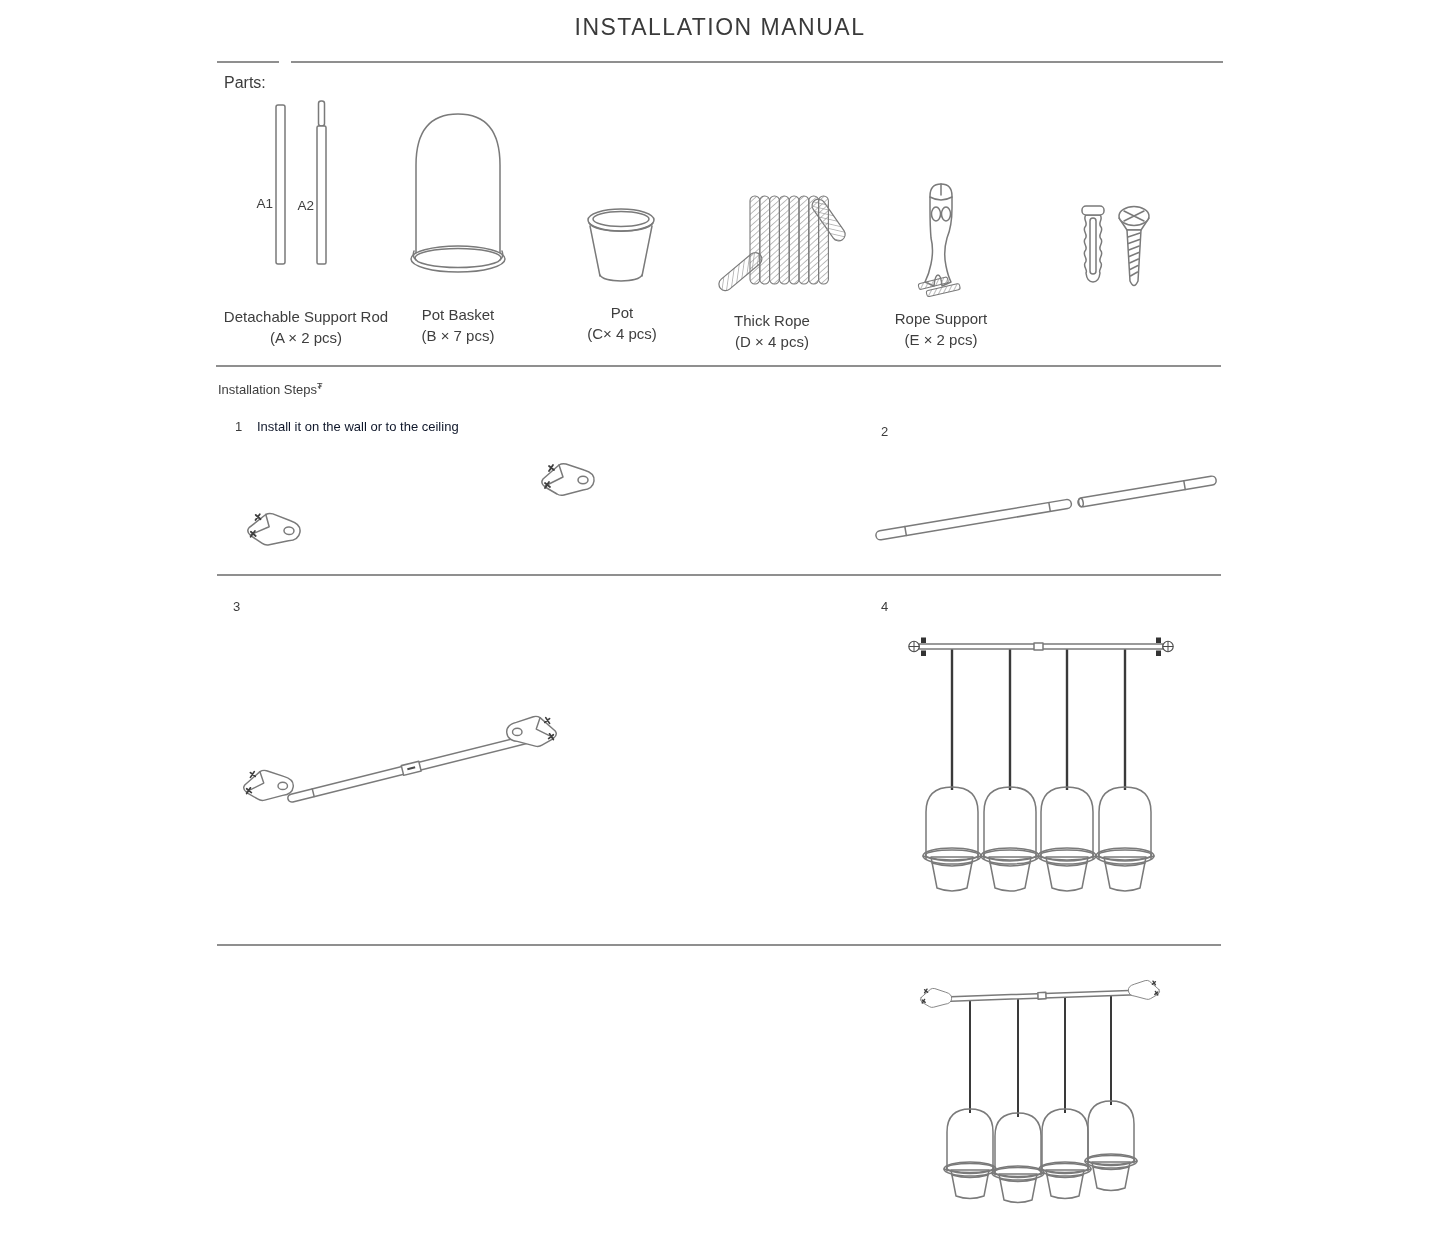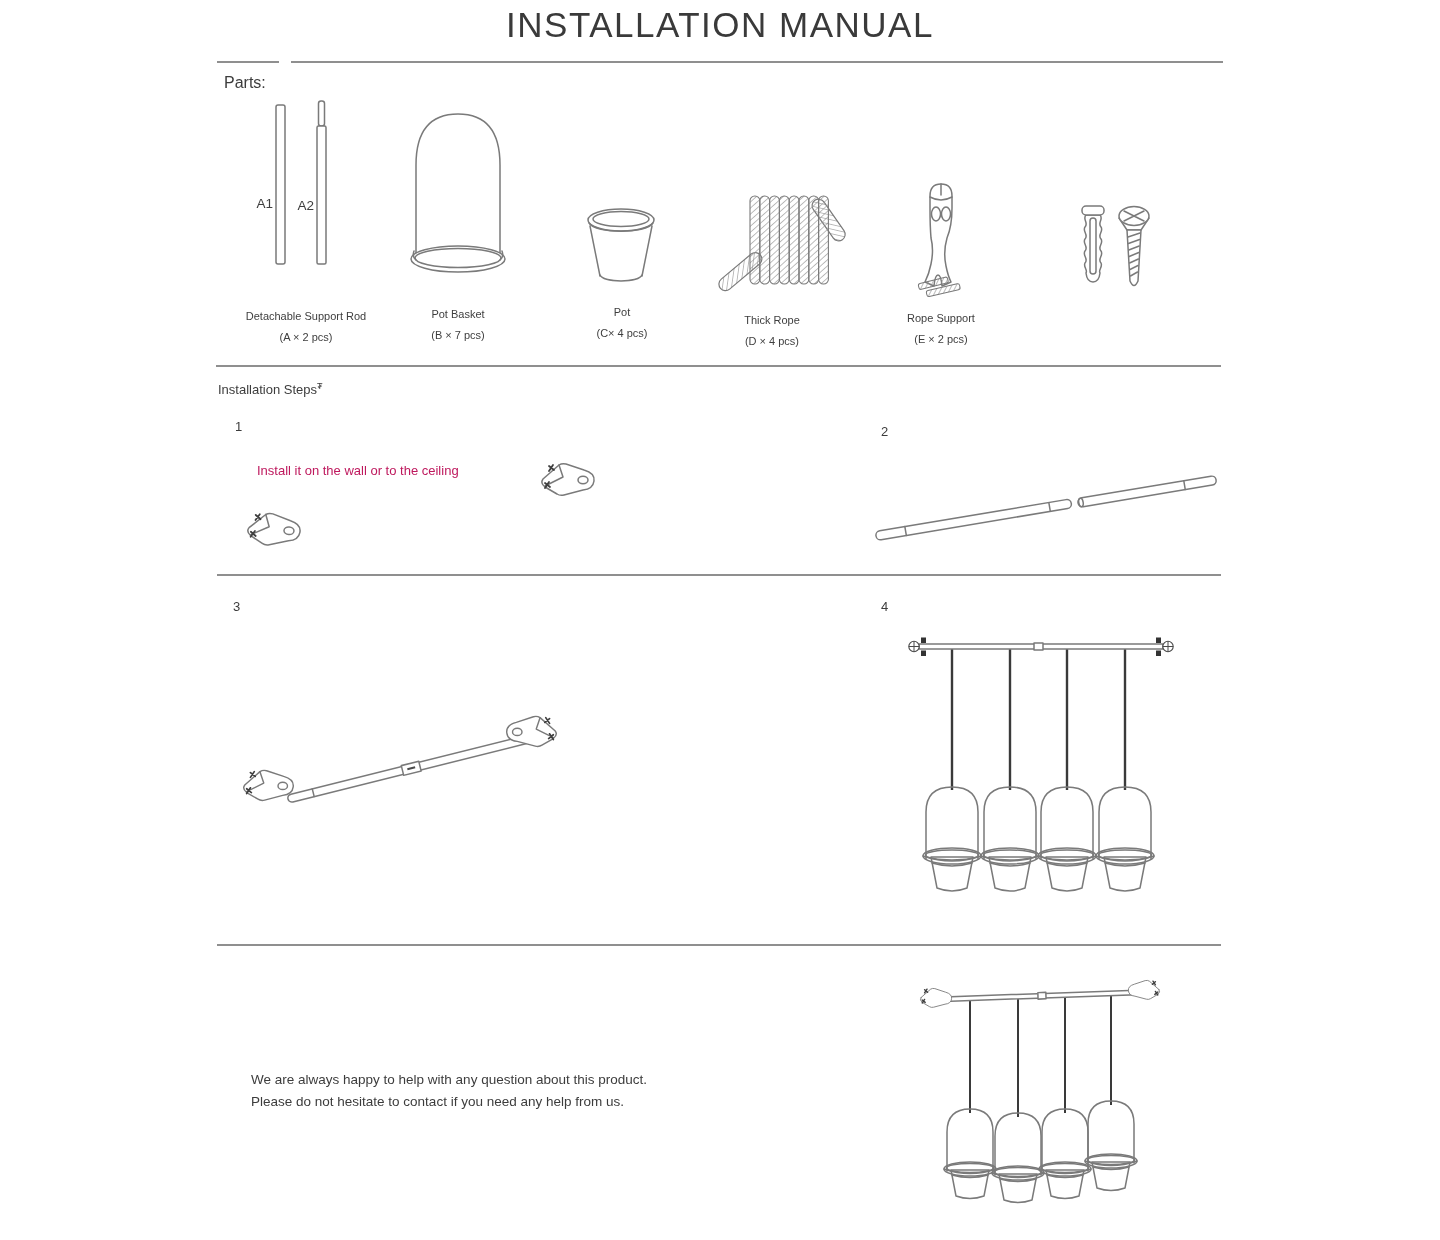--- a/index.html
+++ b/index.html
@@ -2,30 +2,30 @@
 <html><head>
 <meta charset="utf-8">
 <style>
   * { margin:0; padding:0; box-sizing:border-box; }
   html,body { background:#fff; }
   .page {
     position:relative; width:1440px; height:1240px; background:#ffffff;
     font-family:"Liberation Sans", sans-serif; color:#3e3e3e; overflow:hidden;
   }
   .title {
-    position:absolute; top:5px; left:0; width:100%; text-align:center;
-    font-size:35px; letter-spacing:1.5px; color:#3a3a3a; font-weight:400;
+    position:absolute; top:14px; left:0; width:100%; text-align:center;
+    font-size:23px; letter-spacing:1.5px; color:#3a3a3a; font-weight:400;
   }
   .rule { position:absolute; height:2px; background:#8f8f8f; }
   .parts-heading { position:absolute; left:224px; top:74px; font-size:16px; color:#3c3c3c;text-align:center; }
-  .part-label { position:absolute; text-align:center; font-size:11px; line-height:21px; color:#3e3e3e; }
+  .part-label { position:absolute; text-align:center; font-size:15px; line-height:21px; color:#3e3e3e; }
   .steps-heading { position:absolute; left:218px; top:381px; font-size:13px; color:#3c3c3c; }
   .steps-heading sup { font-size:9px; }
   .num { position:absolute; font-size:13px; color:#3c3c3c; }
-  .step-text { position:absolute; font-size:13px; color:#be185d;margin-top:44px; }
+  .step-text { position:absolute; font-size:13px; color:#0f172a; }
   .footer { position:absolute; left:251px; top:1069px; font-size:13.5px; line-height:22px; color:#3c3c3c; }
   svg.illus { position:absolute; overflow:visible; }
   .ln { stroke:#7a7a7a; fill:none; stroke-width:1.5; stroke-linecap:round; stroke-linejoin:round; }
   .fw { fill:#ffffff; }
 </style>
 </head>
 <body>
 
 <div class="page">
 
@@ -263,24 +263,20 @@
       <path class="ln" stroke-width="1" d="M-20,76 Q0,82 20,76"></path>
       <path class="ln" stroke-width="1.4" d="M-26,72 L-26,25 Q-26,0 0,0 Q26,0 26,25 L26,72"></path>
       <ellipse class="ln" cx="0" cy="69" rx="29" ry="8" stroke-width="1.4"></ellipse>
       <ellipse class="ln" cx="0" cy="68" rx="26.5" ry="5" stroke-width="1"></ellipse>
       <path class="ln" stroke-width="2" d="M-29,69 Q0,79 29,69"></path>
     </g>
   </svg>
 
   <div class="rule" style="left:217px;top:944px;width:1004px"></div>
 
-  <div class="footer">
-    <div>We are always happy to help with any question about this product.</div>
-    <div>Please do not hesitate to contact if you need any help from us.</div>
-  </div>
 
   <svg class="illus" style="left:910px;top:953px" width="292" height="272" viewBox="0 0 292 272">
     <g stroke="#3a3a3a" stroke-width="2">
       <line x1="60" y1="47" x2="60" y2="160"></line>
       <line x1="108" y1="46" x2="108" y2="164"></line>
       <line x1="155" y1="44.5" x2="155" y2="160"></line>
       <line x1="201" y1="43" x2="201" y2="152"></line>
     </g>
     <g transform="rotate(-2 146 44)">
       <rect class="ln fw" x="34" y="40" width="200" height="4.5" stroke-width="1"></rect>

